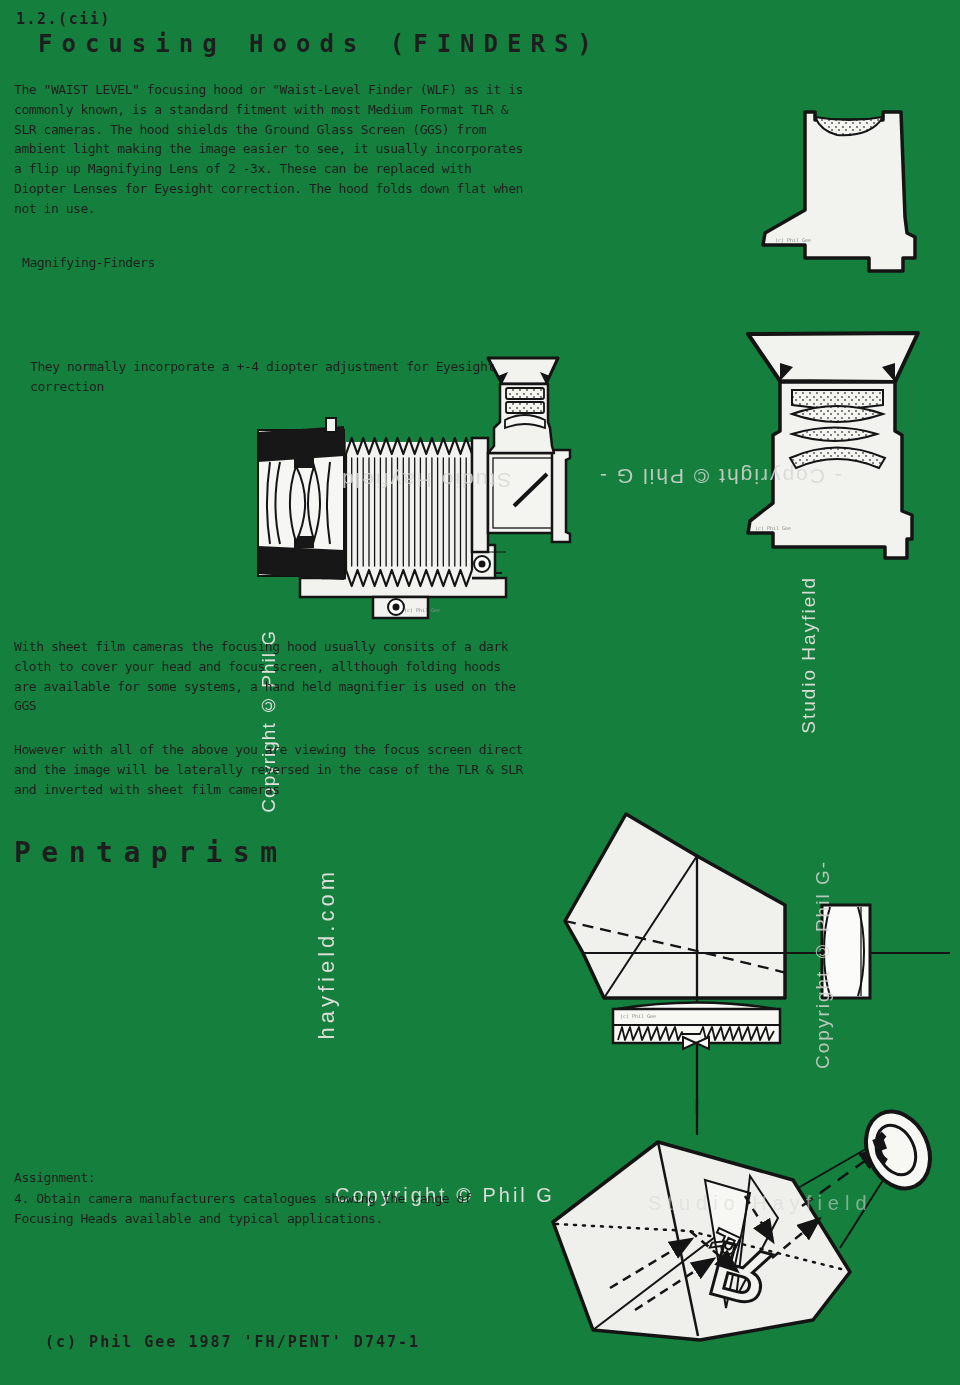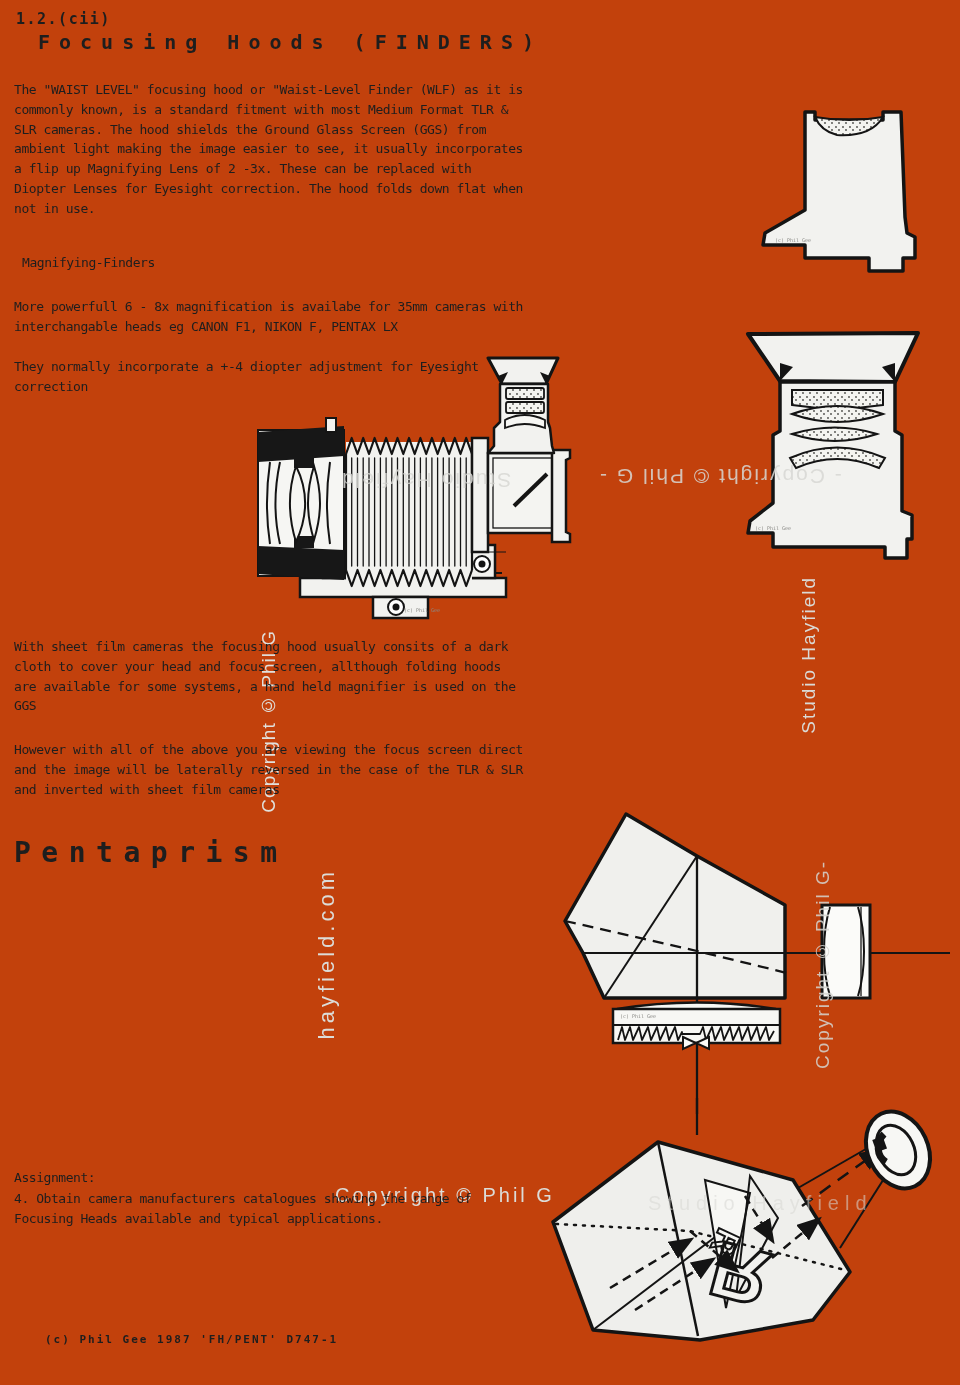--- a/index.html
+++ b/index.html
@@ -1,26 +1,26 @@
 <!DOCTYPE html>
 <html><head>
 <meta charset="utf-8">
 <style>
   html,body{margin:0;padding:0;background:#ddd;}
-  .page{position:relative;width:960px;height:1385px;background:#c2410c;overflow:hidden;
+  .page{position:relative;width:960px;height:1385px;background:#15803d;overflow:hidden;
         font-family:"DejaVu Sans Mono",monospace;color:#1e1e1e;}
   .txt{position:absolute;white-space:pre-line;font-size:13px;line-height:19.8px;
        letter-spacing:-0.45px;z-index:3;}
   .secnum{position:absolute;left:16px;top:10px;font-size:15px;font-weight:bold;
           letter-spacing:1.5px;z-index:3;}
-  .h-title{position:absolute;left:38px;top:30px;font-size:20px;font-weight:bold;
+  .h-title{position:absolute;left:38px;top:30px;font-size:24px;font-weight:bold;
            letter-spacing:9px;white-space:nowrap;z-index:3;}
   .h-penta{position:absolute;left:14px;top:836px;font-size:28px;font-weight:bold;
            letter-spacing:10.5px;white-space:nowrap;z-index:3;}
-  .footer{position:absolute;left:45px;top:1333px;font-size:11px;font-weight:bold;
+  .footer{position:absolute;left:45px;top:1333px;font-size:15px;font-weight:bold;
           letter-spacing:2px;white-space:nowrap;z-index:3;}
   .wm{position:absolute;font-family:"Liberation Sans",sans-serif;color:#d8d8d4;
       white-space:nowrap;z-index:1;}
   .wm.over{z-index:4;opacity:.85;}
   .wm.vert{writing-mode:vertical-rl;transform:rotate(180deg);}
   .wm.flip{transform:rotate(180deg);}
   .drawing{position:absolute;z-index:2;}
   svg text.micro{font-family:"DejaVu Sans Mono",monospace;font-size:5px;fill:#8a8a86;}
 </style>
 </head>
@@ -46,23 +46,21 @@
 
   <div class="txt" style="left:14px;top:80px;width:560px">The "WAIST LEVEL" focusing hood or "Waist-Level Finder (WLF) as it is
 commonly known, is a standard fitment with most Medium Format TLR &amp;
 SLR cameras. The hood shields the Ground Glass Screen (GGS) from
 ambient light making the image easier to see, it usually incorporates
 a flip up Magnifying Lens of 2 -3x.  These can be replaced with
 Diopter Lenses for Eyesight correction. The hood folds down flat when
 not in use.</div>
 
   <div class="txt" style="left:22px;top:253px">Magnifying-Finders</div>
-  <div class="txt" style="left:14px;top:297px;width:560px">More powerfull 6 - 8x magnification is availabe for 35mm cameras with
-interchangable heads eg CANON F1, NIKON F, PENTAX LX</div>
-  <div class="txt" style="left:14px;top:357px;width:500px">They normally incorporate a +-4 diopter adjustment for Eyesight
+  <div class="txt" style="left:30px;top:357px;width:500px">They normally incorporate a +-4 diopter adjustment for Eyesight
 correction</div>
 
   <div class="txt" style="left:14px;top:637px;width:560px">With sheet film cameras the focusing hood usually consits of a dark
 cloth  to cover your head and focus screen, allthough folding hoods
 are available for some systems, a  hand held magnifier is used on the
 GGS</div>
   <div class="txt" style="left:14px;top:740px;width:560px">However with all of the above you are viewing the focus screen direct
 and the image will be laterally reversed in the case of the TLR &amp; SLR
 and inverted with sheet film cameras</div>
 

